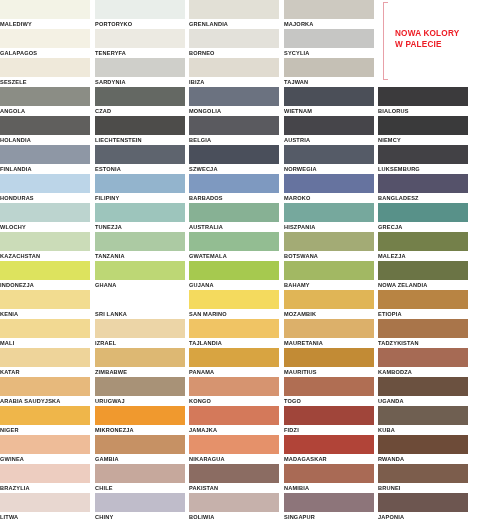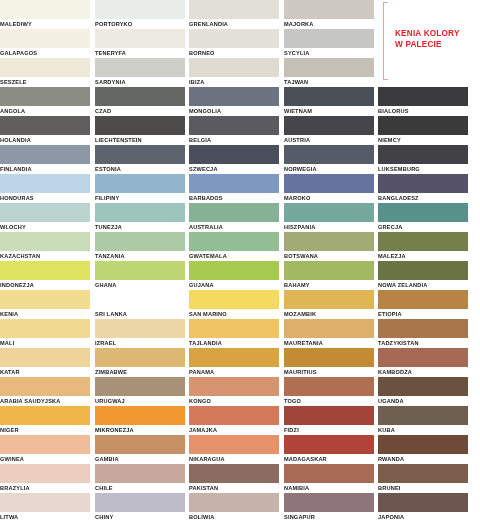--- a/index.html
+++ b/index.html
@@ -429,17 +429,17 @@
       <div class="swatch-cell" style="left: 378px; top: 493px;">
         <span class="swatch-chip" style="background: rgb(109, 86, 80);"></span>
         <span class="swatch-label">JAPONIA</span>
       </div>
     </div>
 
   <div id="new-colors-annotation">
     <div class="bracket-line"></div>
     <div class="bracket-tick top"></div>
     <div class="bracket-tick bottom"></div>
-    <div class="annotation-text">KENIA KOLORY
+    <div class="annotation-text">NOWA KOLORY
 W PALECIE</div>
   </div>
 
 </div>
 
 </body></html>

